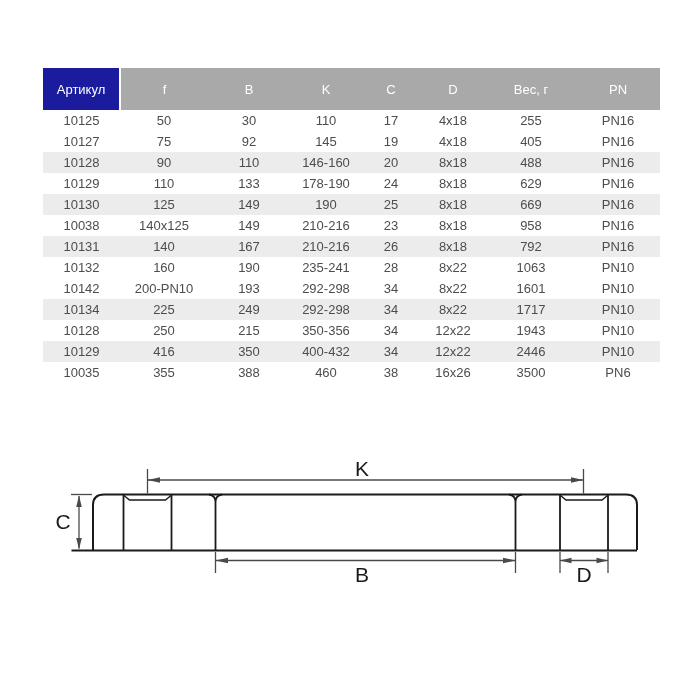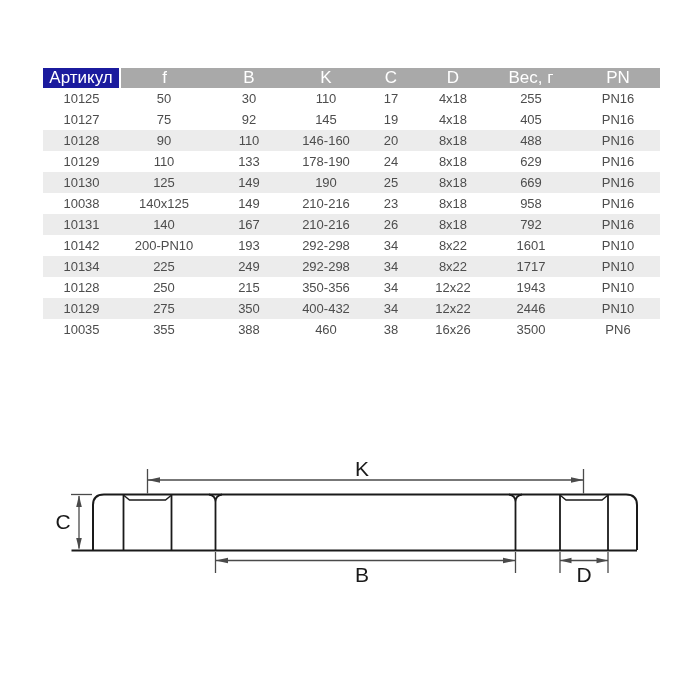--- a/index.html
+++ b/index.html
@@ -1,21 +1,21 @@
 <!DOCTYPE html>
 <html><head>
 <meta charset="utf-8">
 <style>
   html,body{margin:0;padding:0;background:#fff;}
   #stage{position:relative;width:700px;height:700px;background:#fff;overflow:hidden;
          font-family:"Liberation Sans",sans-serif;}
   
   #spec-table{position:absolute;left:43px;top:68px;width:617px;border-collapse:collapse;
               table-layout:fixed;font-size:13px;color:#4d4d4d;}
-  #spec-table th{height:20px;font-weight:400;font-size:17px;color:#fff;
+  #spec-table th{height:42px;font-weight:400;font-size:13px;color:#fff;
                  background:#a9a9a9;text-align:center;vertical-align:middle;padding:0;}
   #spec-table th.artikul{background:#1b1b9e;border-right:2px solid #fff;}
   #spec-table td{height:21px;text-align:center;vertical-align:middle;padding:0;
                  white-space:nowrap;}
   #spec-table tr.stripe td{background:#ececec;}
   
   #flange-svg{position:absolute;left:0;top:0;width:700px;height:700px;}
   .dimtext{font-family:"Liberation Sans",sans-serif;font-size:21px;fill:#1a1a1a;}
 </style>
 </head>
@@ -111,20 +111,30 @@
           <td>10131</td>
           <td>140</td>
           <td>167</td>
           <td>210-216</td>
           <td>26</td>
           <td>8x18</td>
           <td>792</td>
           <td>PN16</td>
         </tr>
         <tr>
+          <td>10132</td>
+          <td>160</td>
+          <td>190</td>
+          <td>235-241</td>
+          <td>28</td>
+          <td>8x22</td>
+          <td>1063</td>
+          <td>PN10</td>
+        </tr>
+        <tr>
           <td>10142</td>
           <td>200-PN10</td>
           <td>193</td>
           <td>292-298</td>
           <td>34</td>
           <td>8x22</td>
           <td>1601</td>
           <td>PN10</td>
         </tr>
         <tr class="stripe">
@@ -142,21 +152,21 @@
           <td>250</td>
           <td>215</td>
           <td>350-356</td>
           <td>34</td>
           <td>12x22</td>
           <td>1943</td>
           <td>PN10</td>
         </tr>
         <tr class="stripe">
           <td>10129</td>
-          <td>275</td>
+          <td>416</td>
           <td>350</td>
           <td>400-432</td>
           <td>34</td>
           <td>12x22</td>
           <td>2446</td>
           <td>PN10</td>
         </tr>
         <tr>
           <td>10035</td>
           <td>355</td>

